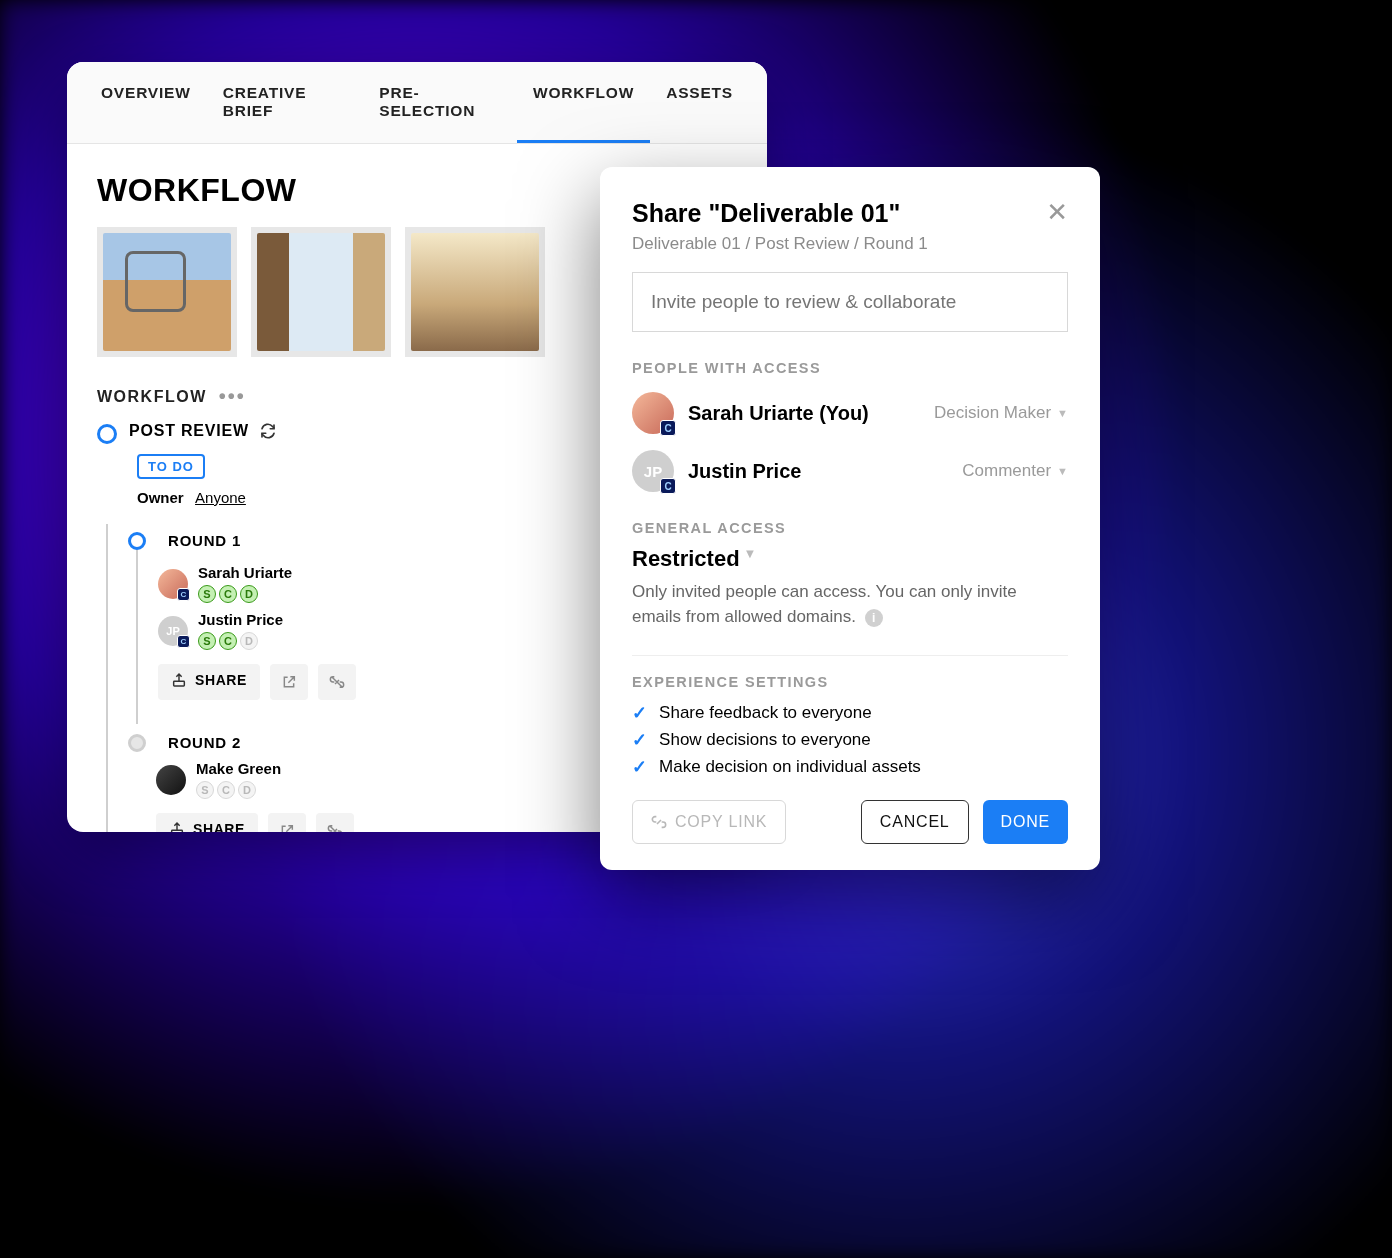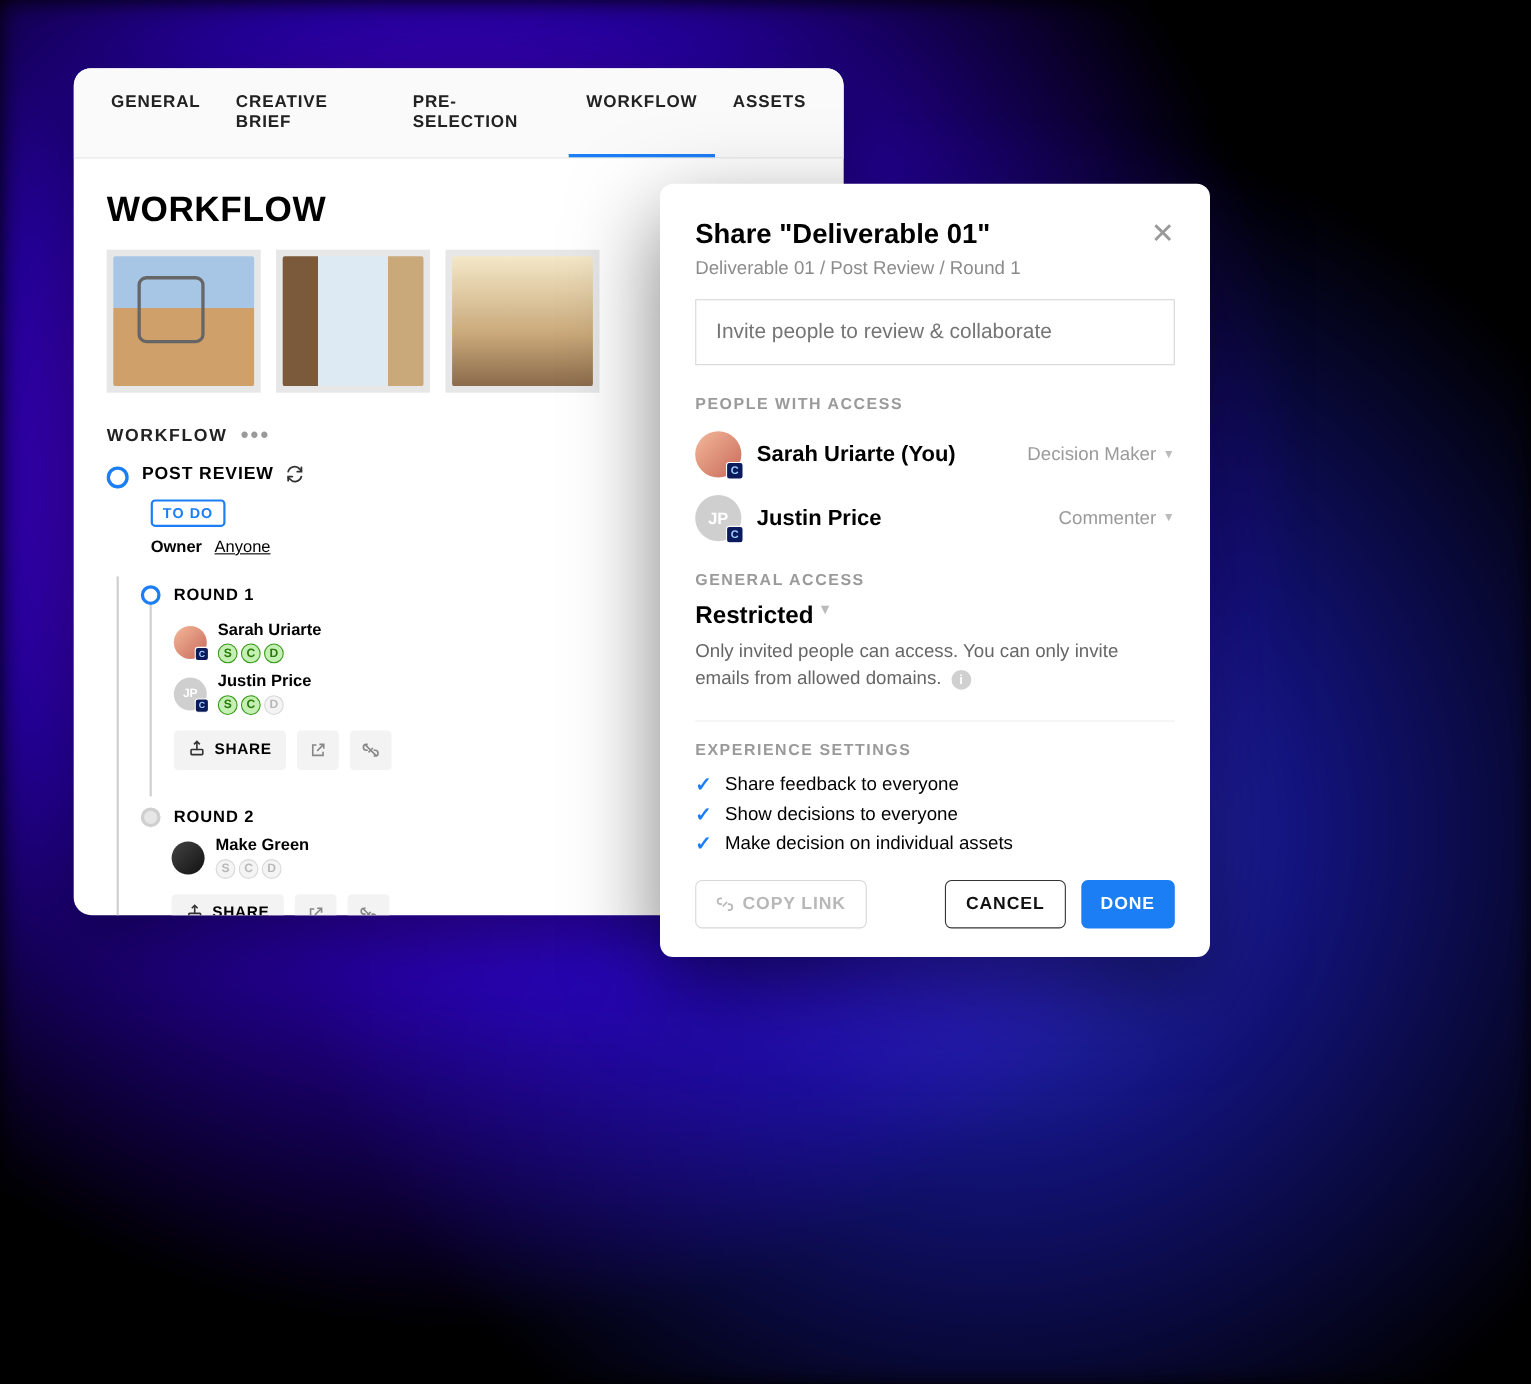--- a/index.html
+++ b/index.html
@@ -89,21 +89,21 @@
   .todo-chip {
     display:inline-block; border:2px solid #1b7ef5; color:#1b7ef5; font-weight:800;
     font-size:13px; letter-spacing:1px; padding:3px 9px; border-radius:4px; margin:10px 0 6px 40px;
   }
   .owner-row { margin:4px 0 18px 40px; font-size:15px; }
   .owner-row .owner-label{font-weight:700; margin-right:8px;}
   .owner-row .owner-val{ text-decoration: underline;}
   .vline { border-left:2px solid #cfcfcf; margin-left:9px; padding-left:20px; padding-top:6px; padding-bottom:6px;}
 
   .round { margin-bottom: 8px; }
-  .round-head { display:flex; align-items:center; gap:12px; }
+  .round-head { display:flex; align-items:center; gap:22px; }
   .round-title { font-weight:800; font-size:15px; letter-spacing:.8px; }
   .person { display:flex; align-items:center; gap:10px; margin:8px 0 0 30px;}
   .avatar {
     width:30px;height:30px;border-radius:50%;background:#ccc;position:relative;flex-shrink:0;
     display:flex;align-items:center;justify-content:center;font-size:11px;font-weight:700;color:#fff;
   }
   .avatar .corner{position:absolute;right:-2px;bottom:-2px;width:13px;height:13px;background:#0a1a5a;border-radius:3px;border:1px solid #fff;display:flex;align-items:center;justify-content:center;color:#9fd0ff;font-size:8px;font-weight:900;}
   .av-sarah{background:linear-gradient(135deg,#f4b89a,#c86a5a);}
   .av-atlas{background:linear-gradient(135deg,#444,#111);}
   .p-name{font-weight:600;font-size:15px;}
@@ -148,36 +148,36 @@
   .tri{font-size:11px;color:#bbb;}
 
   .restricted-row{display:flex;align-items:flex-start;gap:4px;margin-top:10px;font-size:22px;font-weight:700;}
   .access-desc{color:#666;font-size:17px;line-height:1.45;margin-top:8px;}
   .info-circ{display:inline-flex;width:18px;height:18px;border-radius:50%;background:#d0d0d0;color:#fff;align-items:center;justify-content:center;font-size:12px;font-weight:700;margin-left:4px;}
   .divider{height:1px;background:#eee;margin:26px 0 18px;}
   .exp-list{margin-top:12px;}
   .exp-item{display:flex;align-items:center;gap:12px;font-size:17px;margin:5px 0;}
   .check{color:#1b7ef5;font-weight:900;font-size:18px;}
   .modal-actions{display:flex;gap:14px;margin-top:22px;}
-  .btn{padding:12px 18px;border-radius:6px;font-weight:700;font-size:16px;letter-spacing:.8px;cursor:pointer;display:flex;align-items:center;gap:8px;}
+  .btn{padding:12px 18px;border-radius:6px;font-weight:400;font-size:16px;letter-spacing:.8px;cursor:pointer;display:flex;align-items:center;gap:8px;}
   .btn.copy{border:1.5px solid #d8d8d8;color:#b8b8b8;}
   .btn.cancel{border:1.5px solid #333;color:#111;margin-left:auto;}
   .btn.done{background:#1b7ef5;color:#fff;}
 
   svg{display:block;}
 </style>
 </head>
 <body>
 
 <div class="glow-bg"></div>
 
 <div class="main-panel">
 
   <div class="tabs">
-    <div class="tab">GENERAL</div>
+    <div class="tab">OVERVIEW</div>
     <div class="tab">CREATIVE BRIEF</div>
     <div class="tab">PRE-SELECTION</div>
     <div class="tab active">WORKFLOW</div>
     <div class="tab">ASSETS</div>
   </div>
 
   <div class="section-head">WORKFLOW</div>
 
   <div class="thumbs">
     <div class="thumb t1">

